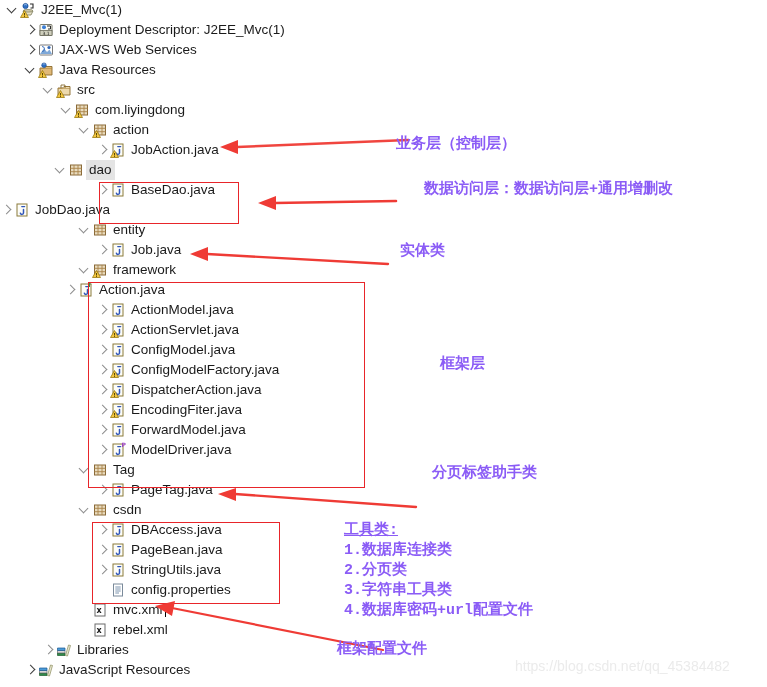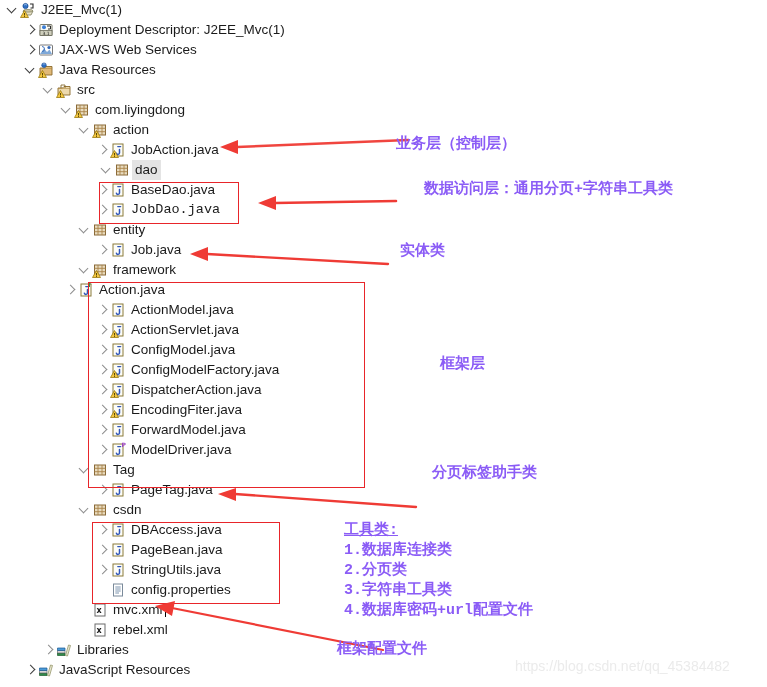--- a/index.html
+++ b/index.html
@@ -199,42 +199,42 @@
             <rect x="3" y="2" width="10" height="12" fill="#fdfdf8" stroke="#8a7a3a" stroke-width="1"></rect>
             <path d="M9.5,7.5 L9.5,11 A1.6,1.6 0 0,1 6.4,11.3" stroke="#2f55b8" stroke-width="1.5" fill="none" stroke-linecap="round"></path>
             <path d="M7.8,4.6 L10.6,4.6" stroke="#2f55b8" stroke-width="1.4" stroke-linecap="round"></path>
             <path d="M0.5,15.5 L4.5,8.5 L8.5,15.5 Z" fill="#f5c842" stroke="#9a7b10" stroke-width="0.8"></path>
             <rect x="4.1" y="11" width="0.9" height="2.5" fill="#4a3a00"></rect>
             <rect x="4.1" y="14" width="0.9" height="0.9" fill="#4a3a00"></rect>
           </svg>
         </span>
         <span class="label">JobAction.java</span>
       </div>
-      <div class="row selected" style="padding-left: 100px;">
+      <div class="row selected" style="padding-left: 54px;">
         <span class="twisty expanded"></span>
         <span class="ic">
           <svg width="16" height="16" viewBox="0 0 16 16">
             <rect x="2.5" y="3" width="11" height="10" fill="#e9dcc0" stroke="#8a6a38" stroke-width="1"></rect>
             <path d="M6,3 L6,13 M10,3 L10,13 M2.5,6.3 L13.5,6.3 M2.5,9.7 L13.5,9.7" stroke="#a9834a" stroke-width="0.9"></path>
           </svg>
         </span>
         <span class="label">dao</span>
       </div>
       <div class="row" style="padding-left: 96px;">
         <span class="twisty collapsed"></span>
         <span class="ic">
           <svg width="16" height="16" viewBox="0 0 16 16">
             <rect x="3" y="2" width="10" height="12" fill="#fdfdf8" stroke="#8a7a3a" stroke-width="1"></rect>
             <path d="M9.5,7.5 L9.5,11 A1.6,1.6 0 0,1 6.4,11.3" stroke="#2f55b8" stroke-width="1.5" fill="none" stroke-linecap="round"></path>
             <path d="M7.8,4.6 L10.6,4.6" stroke="#2f55b8" stroke-width="1.4" stroke-linecap="round"></path>
           </svg>
         </span>
         <span class="label">BaseDao.java</span>
       </div>
-      <div class="row" style="padding-left: 96px; font-family: Liberation Mono, monospace;">
+      <div class="row" style="">
         <span class="twisty collapsed"></span>
         <span class="ic">
           <svg width="16" height="16" viewBox="0 0 16 16">
             <rect x="3" y="2" width="10" height="12" fill="#fdfdf8" stroke="#8a7a3a" stroke-width="1"></rect>
             <path d="M9.5,7.5 L9.5,11 A1.6,1.6 0 0,1 6.4,11.3" stroke="#2f55b8" stroke-width="1.5" fill="none" stroke-linecap="round"></path>
             <path d="M7.8,4.6 L10.6,4.6" stroke="#2f55b8" stroke-width="1.4" stroke-linecap="round"></path>
           </svg>
         </span>
         <span class="label">JobDao.java</span>
       </div>
@@ -529,21 +529,21 @@
     <polygon points="0,7 18,1 18,14" fill="#ef3b35"></polygon>
     <path d="M17,7 L198,20" stroke="#ef3b35" stroke-width="2.4" fill="none" stroke-linecap="round"></path>
   </svg>
 
   <svg class="arrow" style="left:155px; top:600px;" width="230" height="52" viewBox="0 0 230 52">
     <polygon points="0,6 20,1 17,16" fill="#ef3b35"></polygon>
     <path d="M17,8 L228,50" stroke="#ef3b35" stroke-width="2.2" fill="none" stroke-linecap="round"></path>
   </svg>
 
   <div class="anno" style="left:396px; top:133px;">业务层（控制层）</div>
-  <div class="anno" style="left:424px; top:178px;">数据访问层：通用分页+字符串工具类</div>
+  <div class="anno" style="left:424px; top:178px;">数据访问层：数据访问层+通用增删改</div>
   <div class="anno" style="left:400px; top:240px;">实体类</div>
   <div class="anno" style="left:440px; top:353px;">框架层</div>
   <div class="anno" style="left:432px; top:462px;">分页标签助手类</div>
 
   <div class="anno" style="left:344px; top:519px; text-decoration:underline;">工具类:</div>
   <div class="anno" style="left:344px; top:539px;">1.数据库连接类</div>
   <div class="anno" style="left:344px; top:559px;">2.分页类</div>
   <div class="anno" style="left:344px; top:579px;">3.字符串工具类</div>
   <div class="anno" style="left:344px; top:599px;">4.数据库密码+url配置文件</div>
   <div class="anno" style="left:337px; top:638px;">框架配置文件</div>

